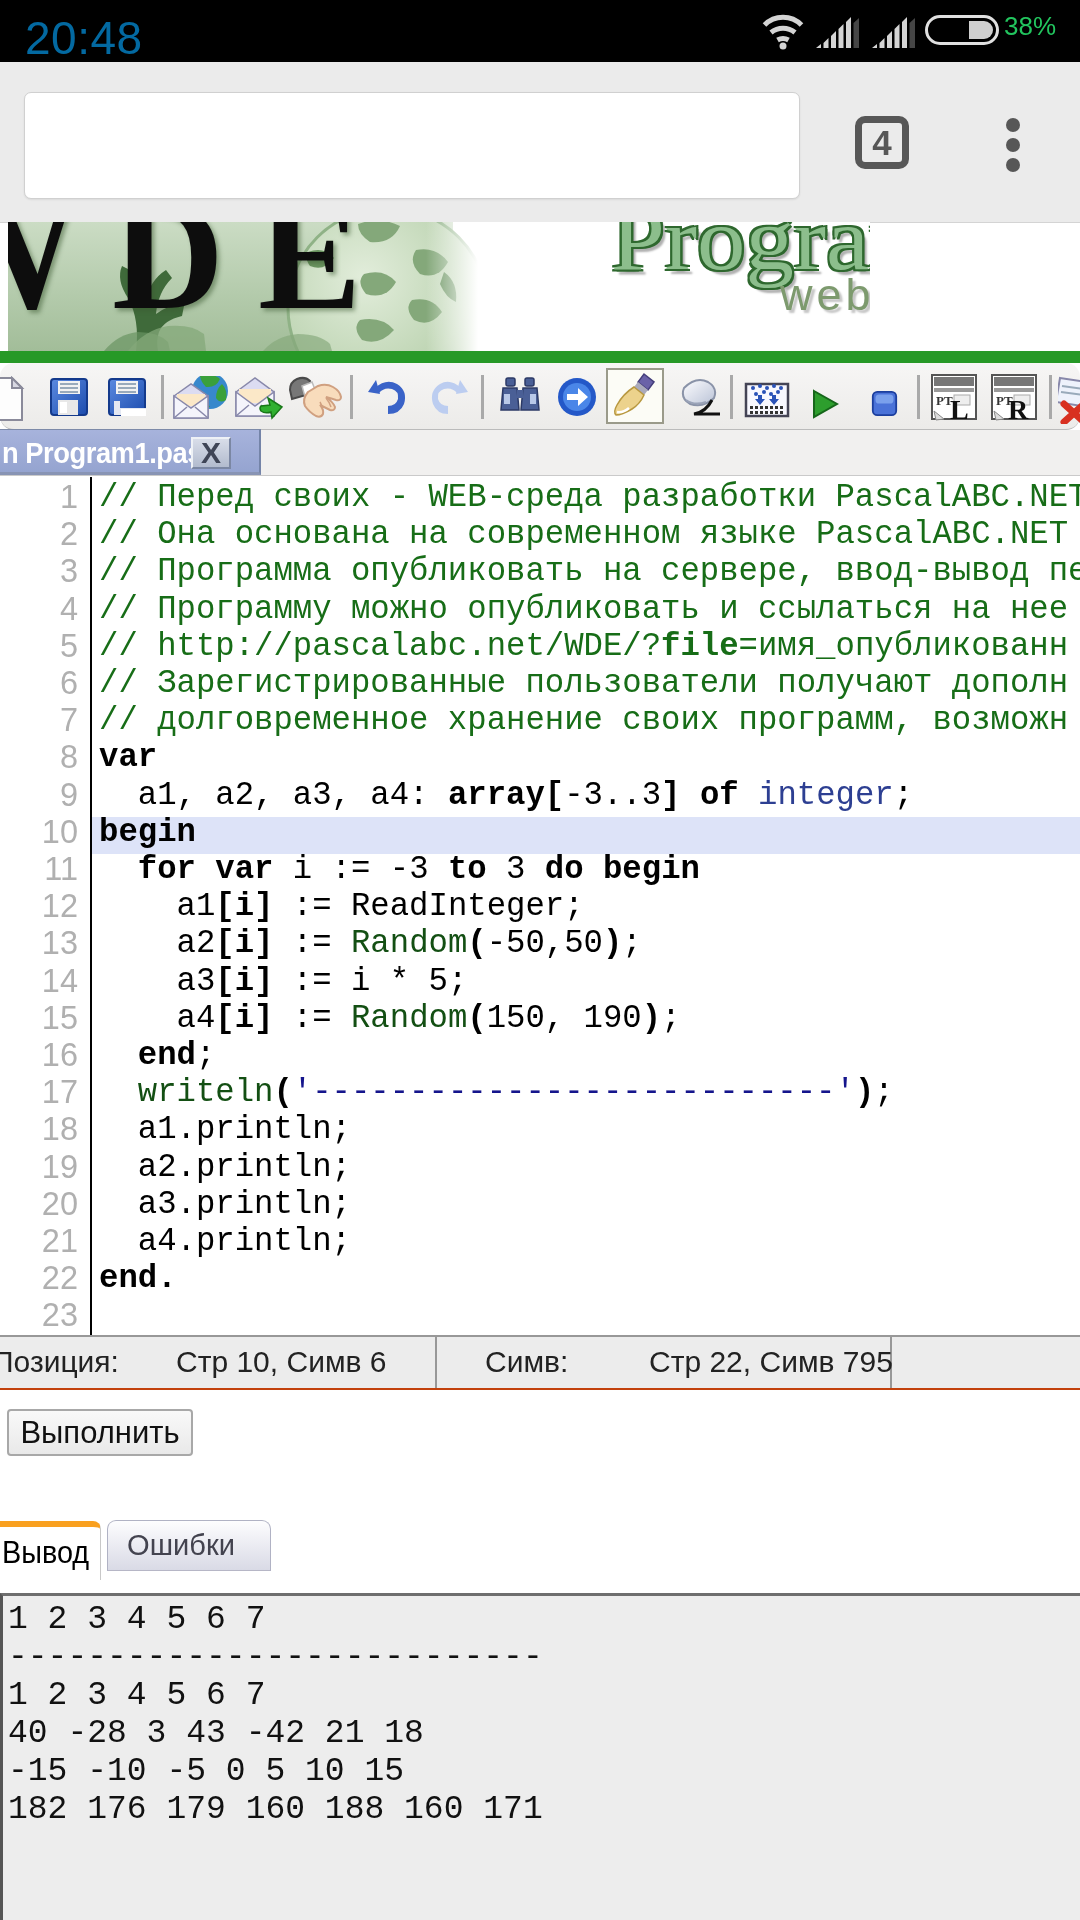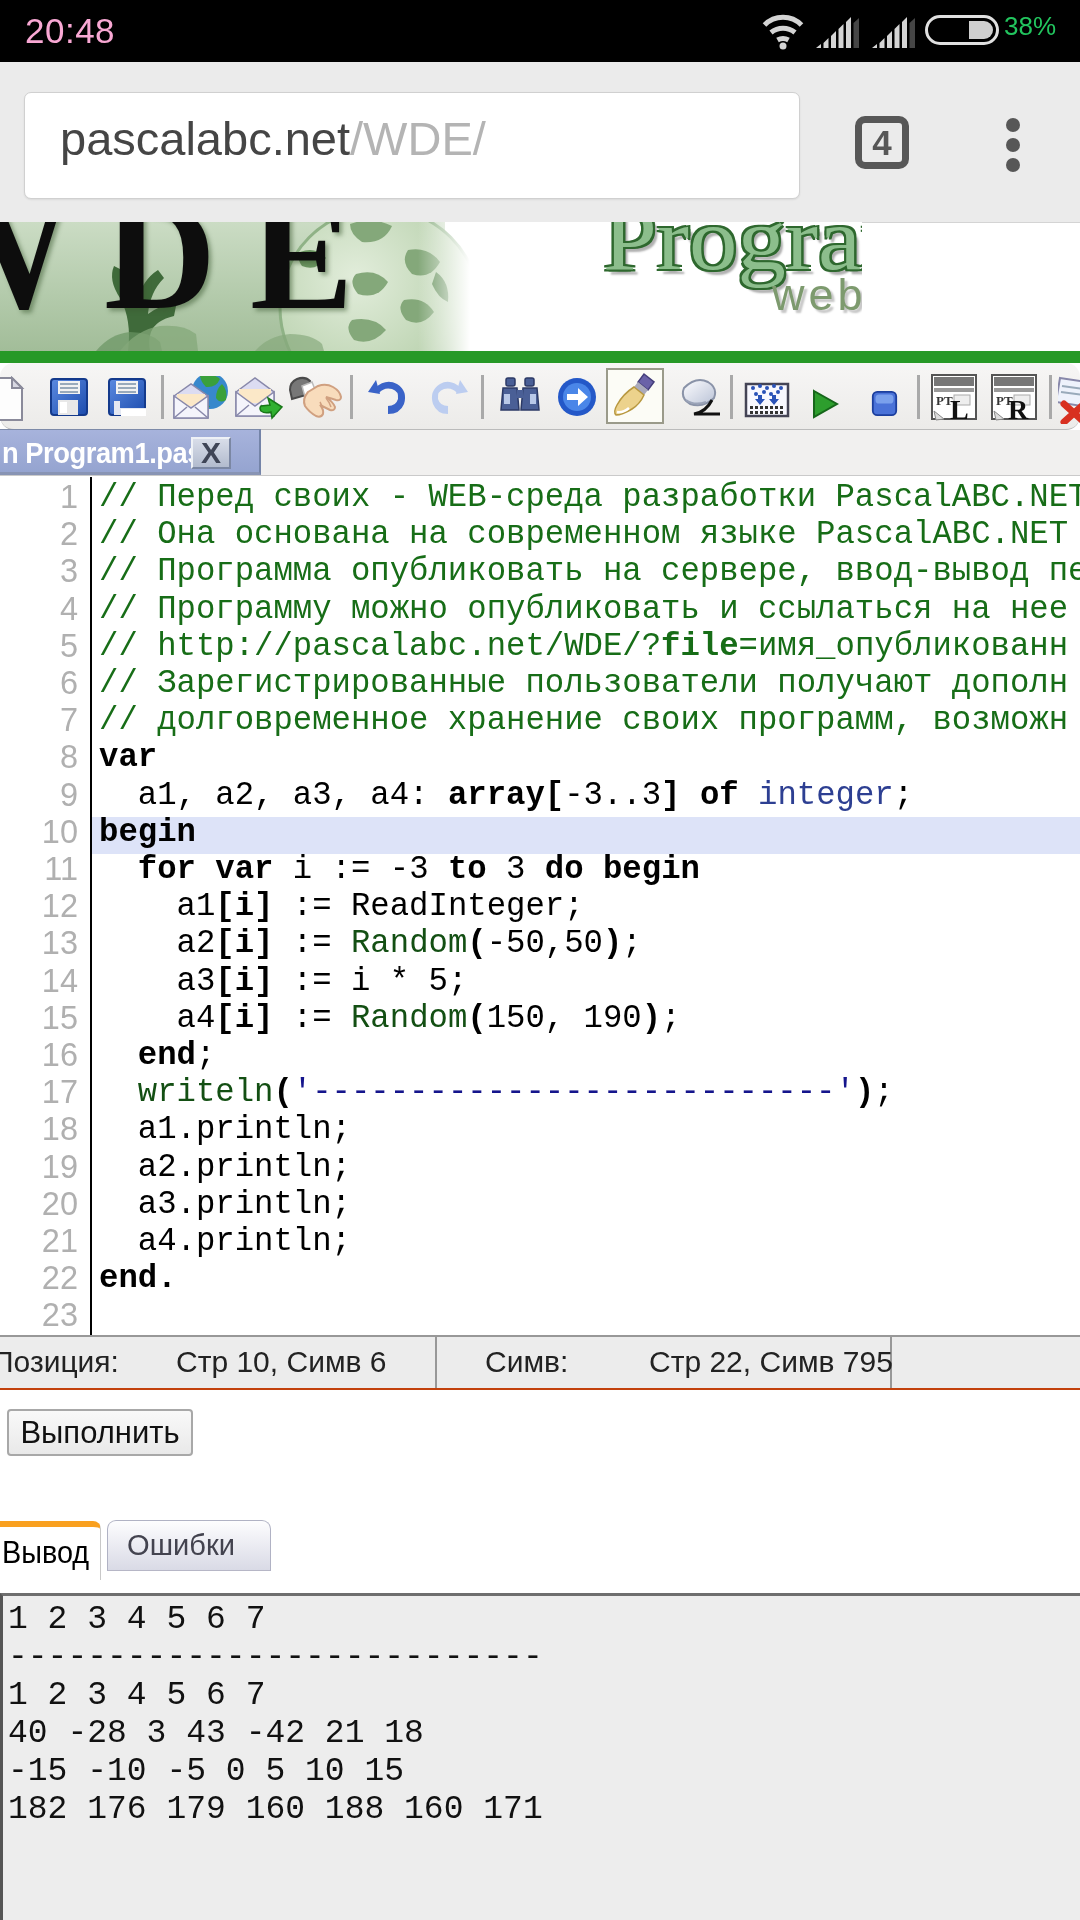--- a/index.html
+++ b/index.html
@@ -1,33 +1,33 @@
 <!DOCTYPE html>
 <html><head>
 <meta charset="utf-8">
 <style>
 html,body{margin:0;padding:0;}
 body{width:1080px;height:1920px;overflow:hidden;position:relative;background:#fff;
   font-family:"Liberation Sans",sans-serif;}
 .abs{position:absolute;}
 
 #statusbar{left:0;top:0;width:1080px;height:62px;background:#000;}
-#time{left:25px;top:11px;color:#f9a8d4;font-size:35px;letter-spacing:0.5px;text-align:center;}
+#time{left:25px;top:11px;color:#0369a1;font-size:46px;letter-spacing:0.5px;text-align:center;}
 #pct{left:1004px;top:11px;color:#22c55e;font-size:26px;}
 
 #chrome{left:0;top:62px;width:1080px;height:160px;background:#ebebeb;border-bottom:1px solid #d4d4d4;}
 #urlbox{left:24px;top:30px;width:774px;height:105px;background:#fff;border:1px solid #d0d0d0;border-radius:7px;
   box-shadow:0 1px 2px rgba(0,0,0,0.08);}
 #urltext{left:60px;top:49px;font-size:47px;color:#454545;}
 #urltext .dim{color:#b4b4b4;}
 #tabbox{left:855px;top:54px;width:40px;height:39px;border:7px solid #575757;border-radius:10px;
   color:#575757;font-size:35px;font-weight:bold;text-align:center;line-height:39px;}
 .mdot{width:14px;height:14px;border-radius:50%;background:#575757;left:1006px;}
 
-#banner{left:0;top:222px;width:862px;height:129px;background:#fff;overflow:hidden;}
+#banner{left:8px;top:222px;width:862px;height:129px;background:#fff;overflow:hidden;}
 #greenimg{left:0;top:0;width:470px;height:129px;overflow:hidden;}
 #wde{left:-85px;top:-55px;font-family:"Liberation Serif",serif;font-weight:bold;font-size:155px;
   letter-spacing:34px;color:#0d0d0d;text-shadow:3px 3px 4px rgba(60,90,50,0.5);}
 #prog{left:603px;top:-33px;font-family:"Liberation Serif",serif;font-weight:normal;font-size:88px;transform:scaleX(1.1);transform-origin:left top;
   color:#8cbe8c;text-shadow:-2px -2px 0 #2e682e,2px -2px 0 #2e682e,-2px 2px 0 #2e682e,2px 2px 0 #2e682e,4px 5px 2px #b0b0b0;}
 #webdev{left:772px;top:47px;font-size:45px;letter-spacing:4px;color:#7d9a6e;white-space:nowrap;text-shadow:3px 3px 2px #c6c6c6;}
 #greenbar{left:0;top:351px;width:1080px;height:12px;background:#279927;}
 
 #toolbar{left:0;top:363px;width:1080px;height:66px;background:linear-gradient(#f7f6f5,#ecebe9);border-bottom:1px solid #bbb;border-radius:14px;}
 .sep{position:absolute;top:12px;width:3px;height:44px;background:#a9a9a9;}
@@ -106,21 +106,20 @@
     </g>
     <path d="M37.5 34 L43 34 L43 4 L37.5 9 Z" fill="#454545"></path>
   </svg>
   <svg class="abs" style="left:925px;top:15px" width="74" height="30" viewBox="0 0 74 30">
     <rect x="1.5" y="1.5" width="71" height="27" rx="13.5" fill="none" stroke="#e0e0e0" stroke-width="3"></rect>
     <path d="M44 6 L59 6 A9 9 0 0 1 68 15 A9 9 0 0 1 59 24 L44 24 Z" fill="#cfcfcf"></path>
   </svg>
 </div>
 <div class="abs" id="chrome">
   <div class="abs" id="urlbox"></div>
-  <div class="abs" id="urltext">pascalabc.net<span class="dim">/WDE/</span></div>
   <div class="abs" id="tabbox">4</div>
   <div class="abs mdot" style="top:56px"></div>
   <div class="abs mdot" style="top:76px"></div>
   <div class="abs mdot" style="top:96px"></div>
 </div>
 <div class="abs" id="banner">
   <svg class="abs" id="greenimg" style="left:0;top:0" width="470" height="129" viewBox="0 0 470 129">
     <defs>
       <linearGradient id="gbg" x1="0" y1="0" x2="0" y2="1">
         <stop offset="0" stop-color="#cbdcc4"></stop>

